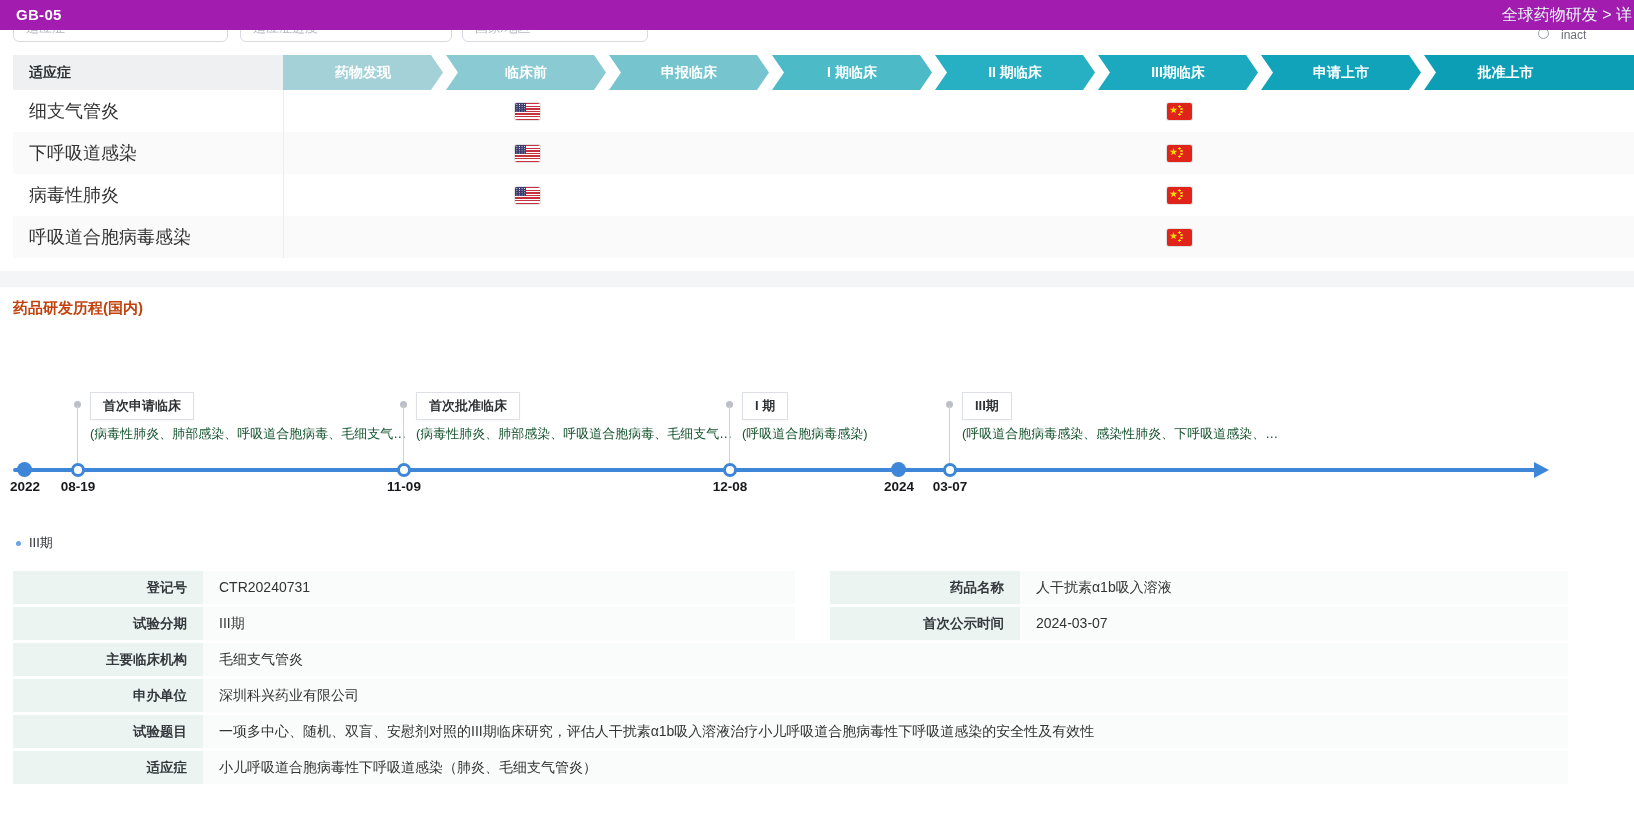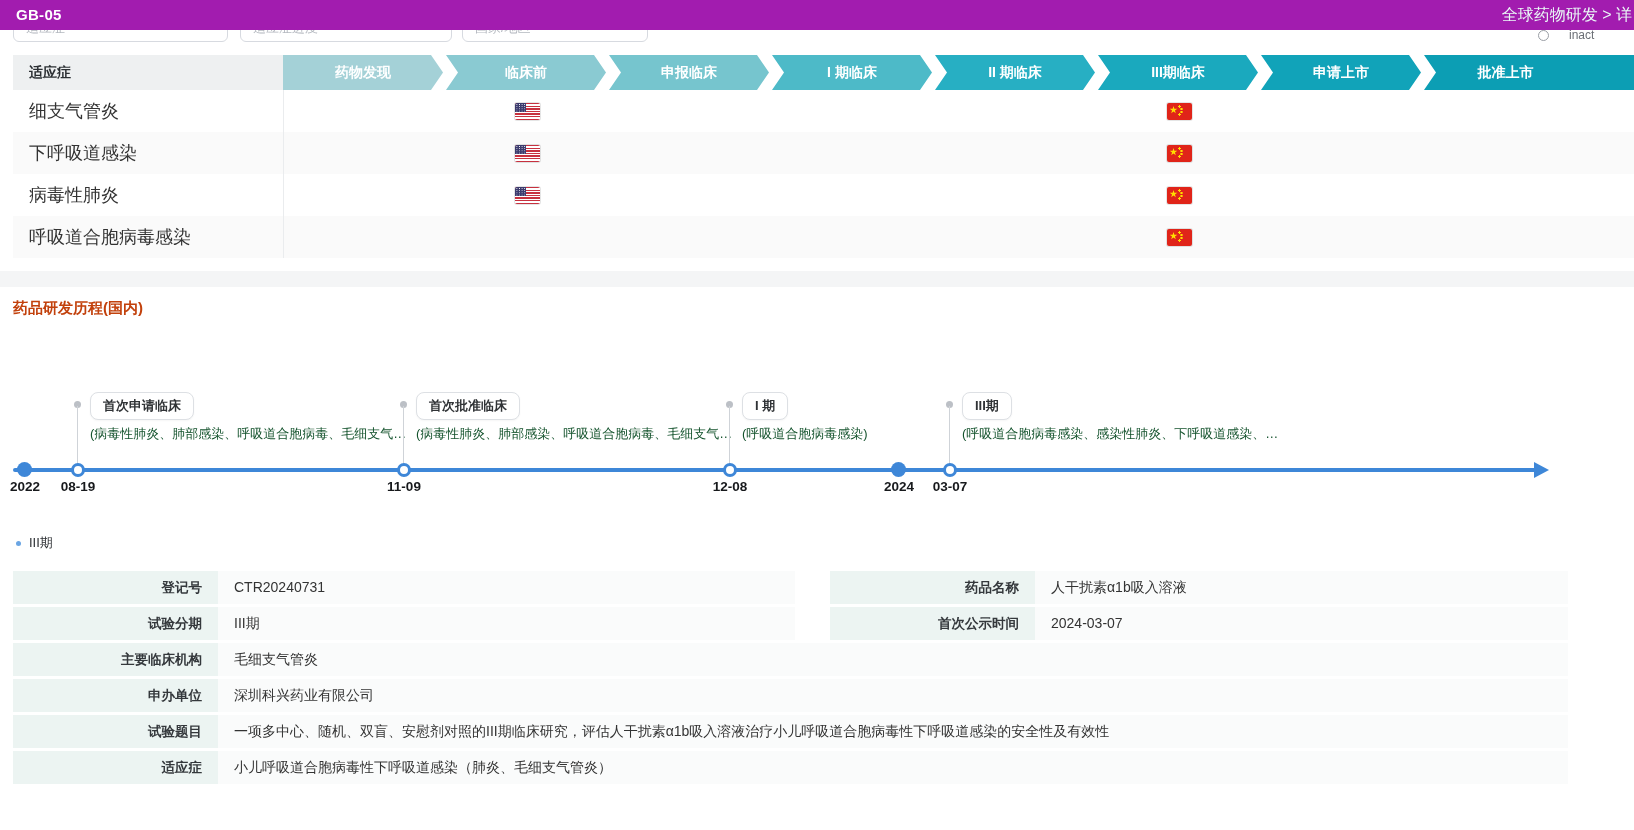--- a/index.html
+++ b/index.html
@@ -17,21 +17,21 @@
 
   
   .app-header { position:absolute; top:0; left:0; width:1634px; height:30px;
     background:#25b7a8; z-index:10; }
   .app-title { position:absolute; left:16px; top:0; line-height:30px; color:#fff;
     font-size:15px; font-weight:bold; letter-spacing:.3px; }
   .breadcrumb { position:absolute; right:2px; top:0; line-height:30px;
     color:#eafaf7; font-size:16px; white-space:nowrap; }
 
   .overflow-toggle { position:absolute; top:28px; left:1538px; color:#6b6f75;
-    font-size:12px; white-space:nowrap; display:flex; align-items:center; gap:20px; }
+    font-size:12px; white-space:nowrap; display:flex; gap:12px; }
   .radio-circle { width:11px; height:11px; border:1px solid #9a9ea5; border-radius:50%;
     display:inline-block; background:#fff; }
 
   
   .stage-table { position:absolute; top:55px; left:13px; width:1621px; }
   .stage-head { display:flex; height:35px; }
   .ind-head { width:270px; background:#eef0f1; font-size:14px; font-weight:bold;
     color:#2b2f33; line-height:35px; padding-left:16px; }
   .stages { flex:1; display:flex; gap:3px; }
   .stage { height:35px; line-height:35px; text-align:center; color:#fff;
@@ -79,37 +79,37 @@
   .tl-arrow { position:absolute; left:1534px; top:132px; width:0; height:0;
     border-top:8px solid transparent; border-bottom:8px solid transparent;
     border-left:15px solid #3e87d8; }
   .tl-node { position:absolute; top:133px; width:14px; height:14px; border-radius:50%;
     background:#fff; border:3px solid #3e87d8; }
   .tl-year-dot { position:absolute; top:132px; width:15px; height:15px; border-radius:50%;
     background:#3e87d8; }
   .tl-conn { position:absolute; top:76px; width:1px; height:63px; background:#cfd3d8; }
   .tl-tick { position:absolute; top:71px; width:7px; height:7px; border-radius:50%; background:#bcc0c6; }
   .tl-badge { position:absolute; top:62px; background:#fff; border:1px solid #dde0e4;
-    border-radius:8px; padding:4px 12px; font-size:13px; font-weight:bold; color:#303336;
+    border-radius:0; padding:4px 12px; font-size:13px; font-weight:bold; color:#303336;
     box-shadow:0 1px 2px rgba(0,0,0,.04); white-space:nowrap; }
   .tl-desc { position:absolute; top:95px; font-size:13px; color:#14532d; white-space:nowrap; }
   .tl-date { position:absolute; top:149px; transform:translateX(-50%); font-size:13.5px;
     font-weight:bold; color:#17191c; white-space:nowrap; }
 
   
   .phase-bullet { position:absolute; top:534px; left:16px; display:flex; align-items:center;
     gap:8px; font-size:13px; color:#2c2f33; }
   .bullet-dot { width:5px; height:5px; border-radius:50%; background:#6aa5e3; }
 
   .details { position:absolute; top:571px; left:13px; width:1555px; }
   .d-cols { display:flex; }
   .d-col-left { width:782px; }
   .d-col-right { width:738px; margin-left:35px; }
   .d-row { display:flex; height:33px; margin-bottom:3px; }
-  .d-label { width:205px; background:#ecf4f2; text-align:right; padding-right:16px;
+  .d-label { width:190px; background:#ecf4f2; text-align:right; padding-right:16px;
     line-height:33px; font-size:13.5px; font-weight:bold; color:#34383c; }
   .d-value { flex:1; background:#fafbfb; padding-left:16px; line-height:33px;
     font-size:14px; color:#333; white-space:nowrap; overflow:hidden; }
 </style>
 </head>
 <body>
 
 <div>
   <input id="f1" class="filter-input" placeholder="适应症" style="">
   <input id="f2" class="filter-input" placeholder="适应症进度" style="">

